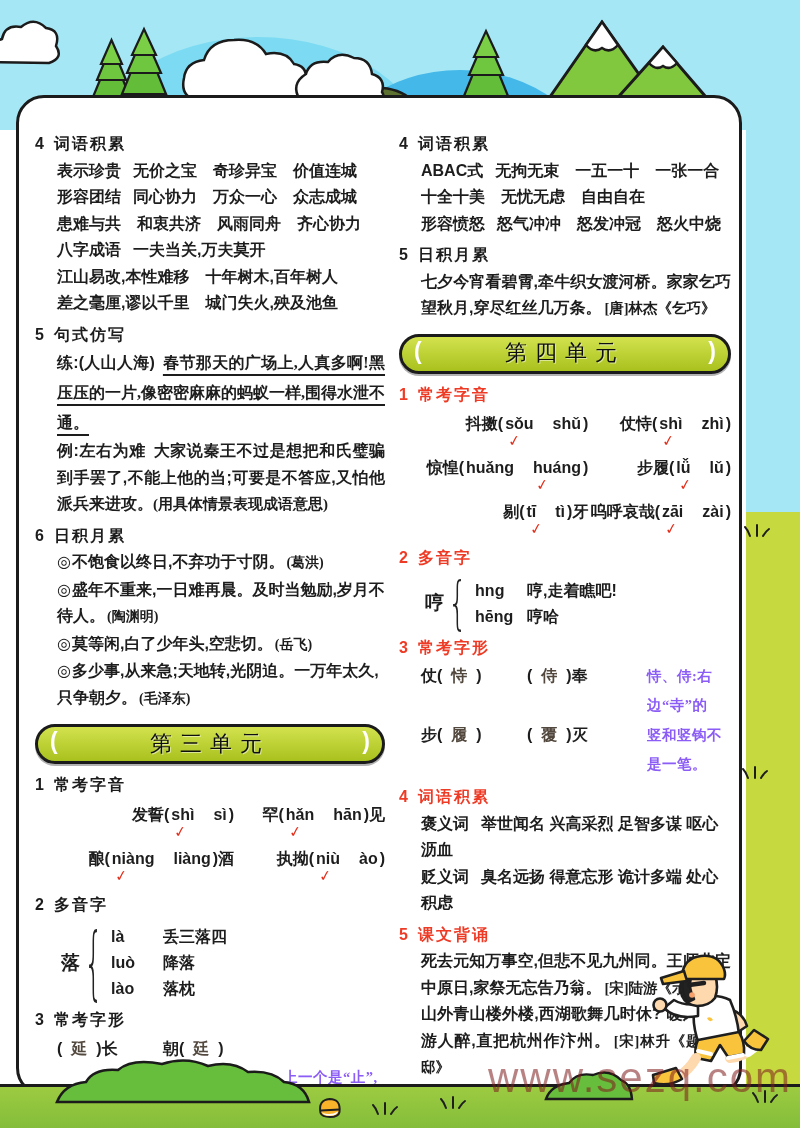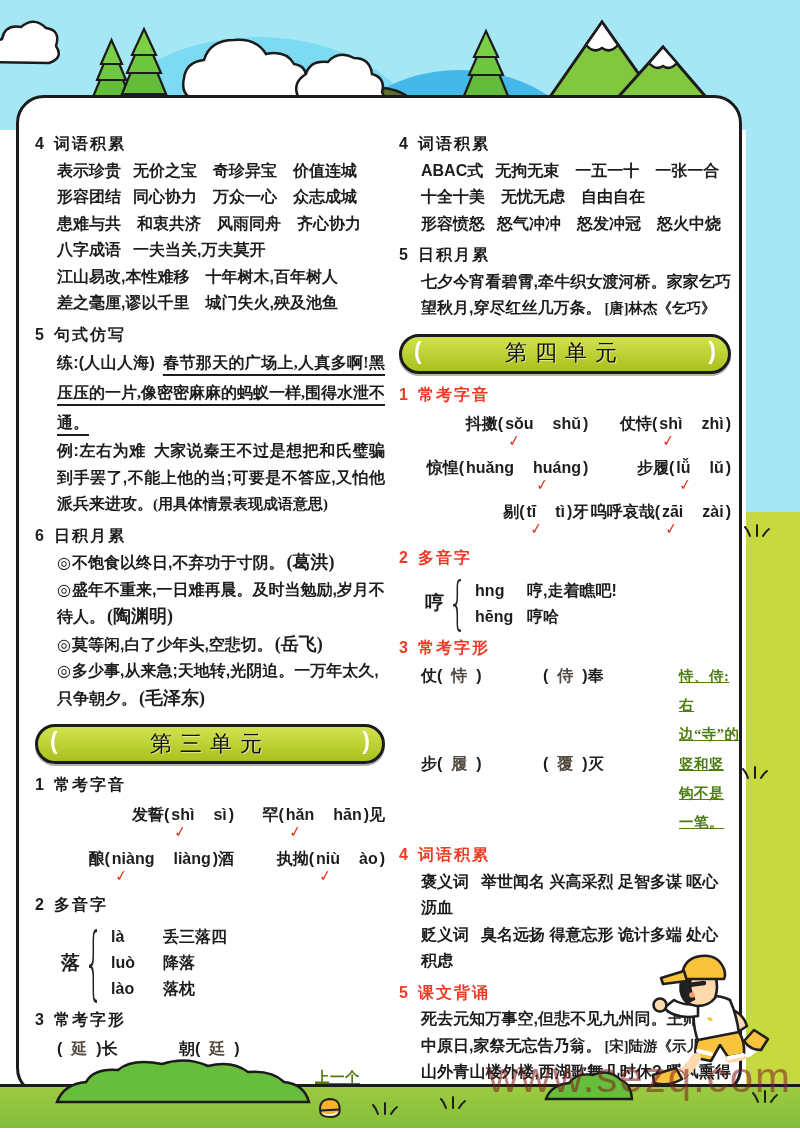--- a/index.html
+++ b/index.html
@@ -32,21 +32,21 @@
   .sec-heading.red{color:#ee3b26;}
   .wrow{padding-left:22px;}
   .wlabel:not(:empty){font-weight:800;margin-right:12px;}
   .para{margin:0;padding-left:22px;text-align:justify;}
   .plabel{font-weight:700;margin-right:8px;}
   .hand-note{font-family:"Liberation Serif",serif;font-size:15px;}
   .hand-answer{font-family:"Liberation Serif",serif;font-weight:700;text-decoration:underline;
                text-underline-offset:6px;text-decoration-thickness:1.5px;line-height:30px;}
   .bullet{padding-left:22px;}
   .bullet::before{content:"◎";margin-right:1px;}
-  .author{font-family:"Liberation Serif",serif;font-size:18px;margin-left:2px;}
+  .author{font-family:"Liberation Serif",serif;font-size:14px;margin-left:2px;}
 
   
   .unit-pill{position:relative;margin:12px 0 8px;height:34px;border:3px solid #1b1b1b;border-radius:20px;
              background:linear-gradient(180deg,#d2e24e,#a9c11d);display:flex;align-items:center;justify-content:center;
              box-shadow:0 2px 0 rgba(0,0,0,.3);}
   .pill-title{font-size:22px;font-weight:400;letter-spacing:8px;color:#0e0e0e;text-shadow:1px 1px 0 rgba(255,255,255,.5);}
   .pill-end{position:absolute;top:1px;font-size:23px;font-weight:900;color:#fff;}
   .pill-end.left{left:12px;} .pill-end.right{right:12px;}
   .pill-end.left::before{content:"(";} .pill-end.right::before{content:")";}
 
@@ -62,24 +62,24 @@
   .poly{display:flex;align-items:center;padding-left:26px;margin:6px 0 4px;}
   .poly-char{font-size:19px;font-weight:800;margin-right:2px;}
   .brace{display:inline-block;font-size:30px;font-weight:200;color:#222;margin:0 8px 0 2px;
          transform:scaleY(2.7);font-family:"DejaVu Sans",sans-serif;}
   .brace::before{content:"{";}
   .brace.small{transform:scaleY(1.9);}
   .poly-row{line-height:26px;}
   .ppy{display:inline-block;min-width:52px;}
 
   
-  .cf-row{display:grid;grid-template-columns:106px 120px 1fr;padding-left:22px;line-height:29px;align-items:baseline;gap:16px;}
+  .cf-row{display:grid;grid-template-columns:106px 120px 1fr;padding-left:22px;line-height:29px;align-items:baseline;}
   .cf-cell{white-space:nowrap;}
   .cf-ans{font-family:"Liberation Serif",serif;color:#52483e;padding:0 9px;font-weight:600;}
-  .cf-note{font-family:"Liberation Serif",serif;color:#4d7c0f;font-weight:700;font-size:14.5px;letter-spacing:.5px;text-decoration:underline;}
+  .cf-note{font-family:"Liberation Serif",serif;color:#8b5cf6;font-weight:700;font-size:14.5px;letter-spacing:.5px;}
 
   
   .poem{margin:0;padding-left:22px;text-align:justify;}
   .poem-src{font-family:"Liberation Serif",serif;font-size:14.5px;margin-left:3px;}
 </style>
 </head>
 <body>
 
 <div class="sky">
   <svg width="800" height="130" viewBox="0 0 800 130">

